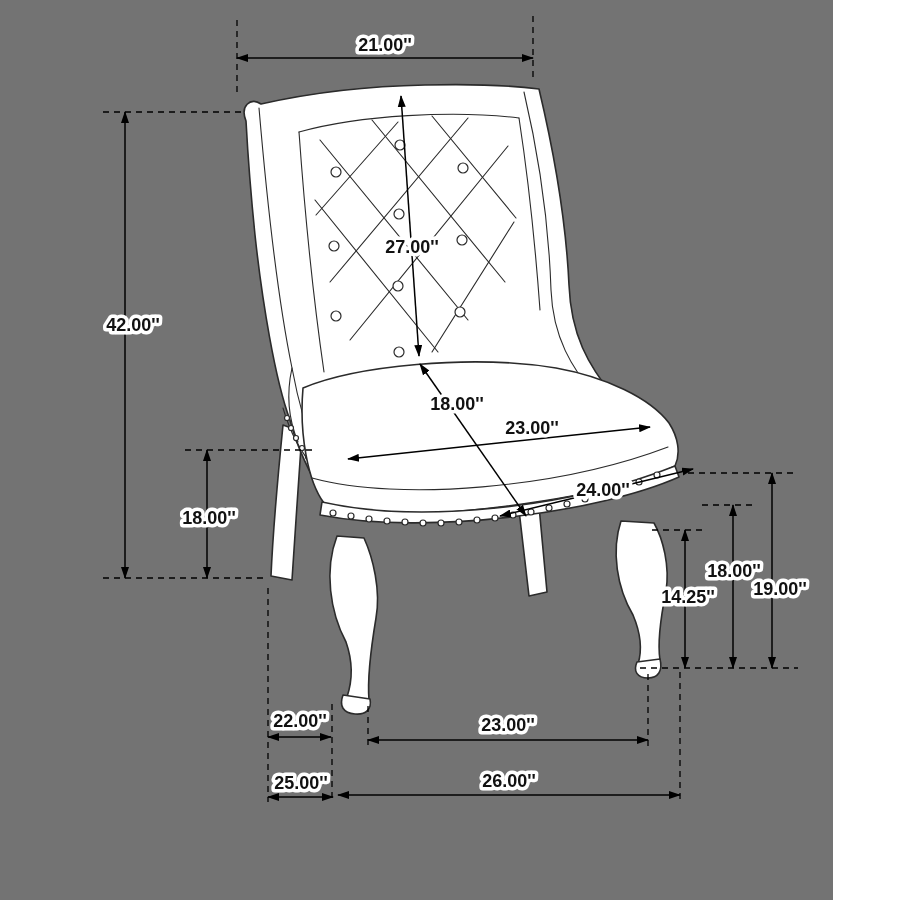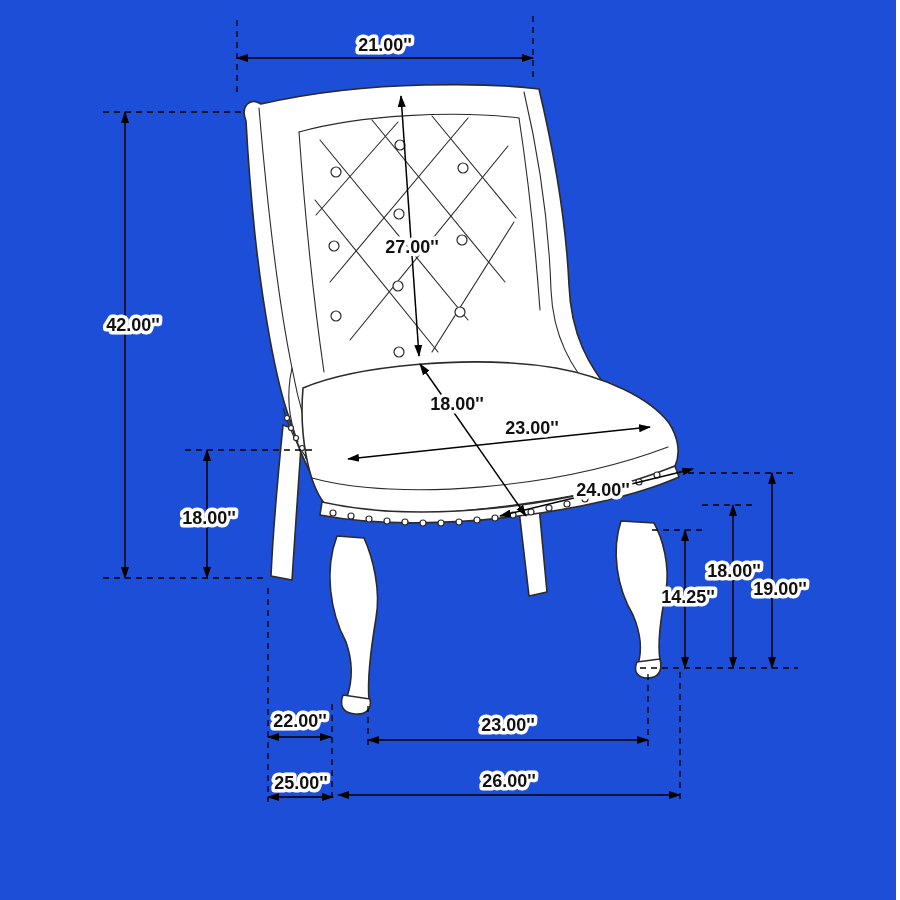--- a/index.html
+++ b/index.html
@@ -1,16 +1,16 @@
 <!DOCTYPE html>
 <html><head>
 <meta charset="utf-8">
 <style>
   html,body{margin:0;padding:0;background:#ffffff;}
-  .stage{position:relative;width:896px;height:900px;background:#1d4ed8;overflow:hidden;}
+  .stage{position:relative;width:833px;height:900px;background:#737373;overflow:hidden;}
   .dim-text{font:bold 18px "Liberation Sans", sans-serif;fill:#111;paint-order:stroke;stroke:#fff;stroke-width:7px;stroke-linejoin:round;text-anchor:middle;}
   .dim-line{stroke:#000;stroke-width:1.5;fill:none;}
   .ext-line{stroke:#000;stroke-width:1.3;fill:none;stroke-dasharray:6 5;}
   .chair-stroke{stroke:#2b2b2b;stroke-width:1.6;fill:none;stroke-linecap:round;stroke-linejoin:round;}
   .chair-fill{stroke:#2b2b2b;stroke-width:1.6;fill:#fff;stroke-linejoin:round;}
   .thin{stroke-width:1.1;}
   .nail{fill:#fff;stroke:#2b2b2b;stroke-width:1.2;}
 </style>
 </head>
 <body>

